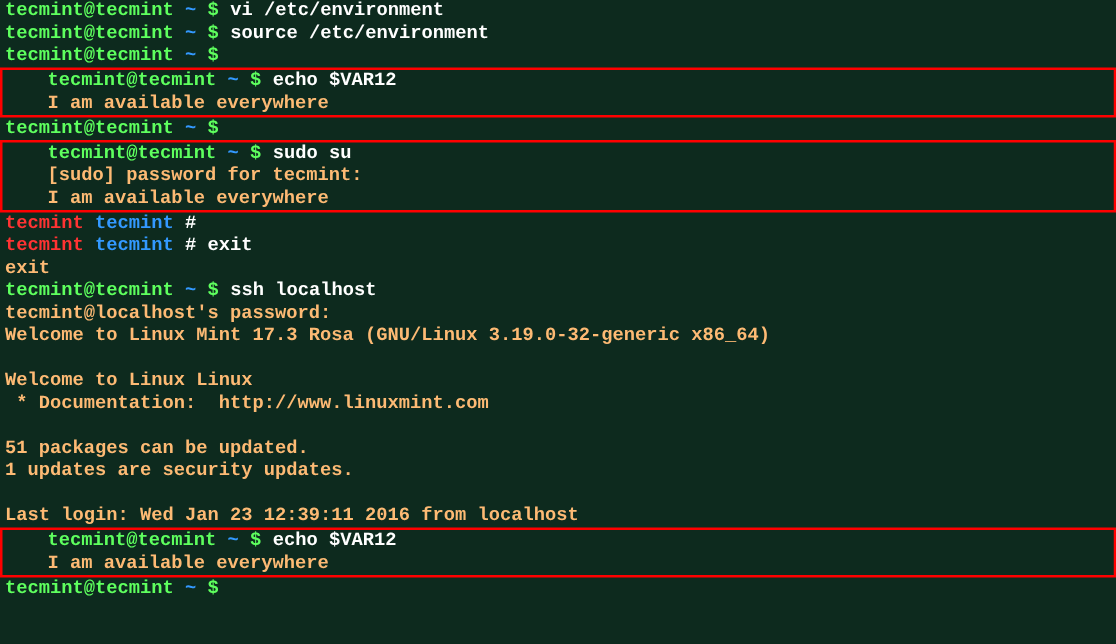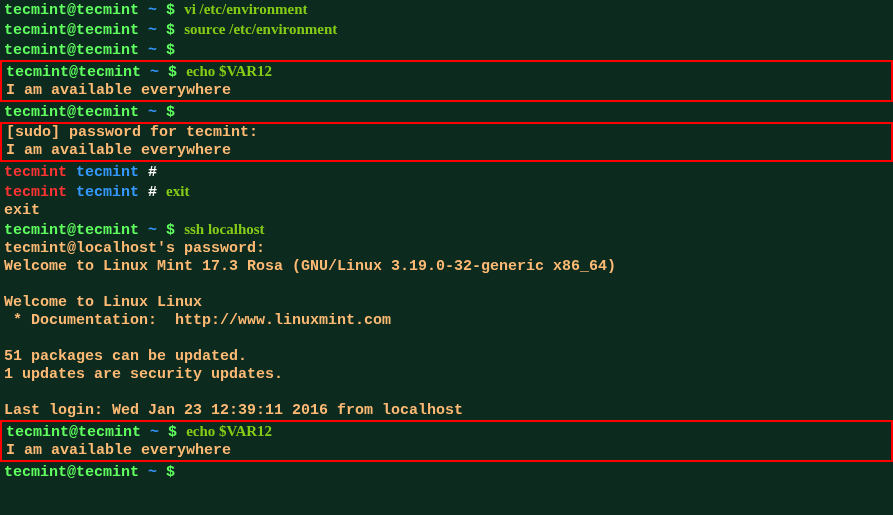--- a/index.html
+++ b/index.html
@@ -20,45 +20,47 @@
       padding: 0 4px;
     }
     .user { color: #5eff5e; }
     .user-red { color: #ff3333; }
     .at { color: #5eff5e; }
     .host { color: #5eff5e; }
     .host-blue { color: #3399ff; }
     .path { color: #3399ff; }
     .dollar { color: #5eff5e; }
     .hash { color: #ffffff; }
-    .cmd { color: #84cc16; font-family: Liberation Serif, serif; }
+    .cmd { color: #ffffff; }
     .out { color: #fdba74; }
     .blank { height: 18px; }
     .box {
       border: 2px solid #ff0000;
       box-sizing: border-box;
+      padding-left: 32px;
     }
   </style>
 </head>
 <body>
 
 <div class="line"><span class="user">tecmint</span><span class="at">@</span><span class="host">tecmint</span> <span class="path">~</span> <span class="dollar">$</span> <span class="cmd">vi /etc/environment</span></div>
 
 <div class="line"><span class="user">tecmint</span><span class="at">@</span><span class="host">tecmint</span> <span class="path">~</span> <span class="dollar">$</span> <span class="cmd">source /etc/environment</span></div>
 
 <div class="line"><span class="user">tecmint</span><span class="at">@</span><span class="host">tecmint</span> <span class="path">~</span> <span class="dollar">$</span> <span class="cmd"></span></div>
 
 <div class="box">
 <div class="line"><span class="user">tecmint</span><span class="at">@</span><span class="host">tecmint</span> <span class="path">~</span> <span class="dollar">$</span> <span class="cmd">echo $VAR12</span></div>
 <div class="line"><span class="out">I am available everywhere</span>                  </div>
 </div>
 
 <div class="line"><span class="user">tecmint</span><span class="at">@</span><span class="host">tecmint</span> <span class="path">~</span> <span class="dollar">$</span> <span class="cmd"></span></div>
 
 <div class="box">
+<div class="line"><span class="user">tecmint</span><span class="at">@</span><span class="host">tecmint</span> <span class="path">~</span> <span class="dollar">$</span> <span class="cmd">sudo su</span></div>
 <div class="line"><span class="out">[sudo] password for tecmint:</span></div>
 <div class="line"><span class="out">I am available everywhere</span>             </div>
 </div>
 
 <div class="line"><span class="user-red">tecmint</span> <span class="host-blue">tecmint</span> <span class="hash">#</span> <span class="cmd"></span></div>
 
 <div class="line"><span class="user-red">tecmint</span> <span class="host-blue">tecmint</span> <span class="hash">#</span> <span class="cmd">exit</span></div>
 
 <div class="line"><span class="out">exit</span></div>
 

